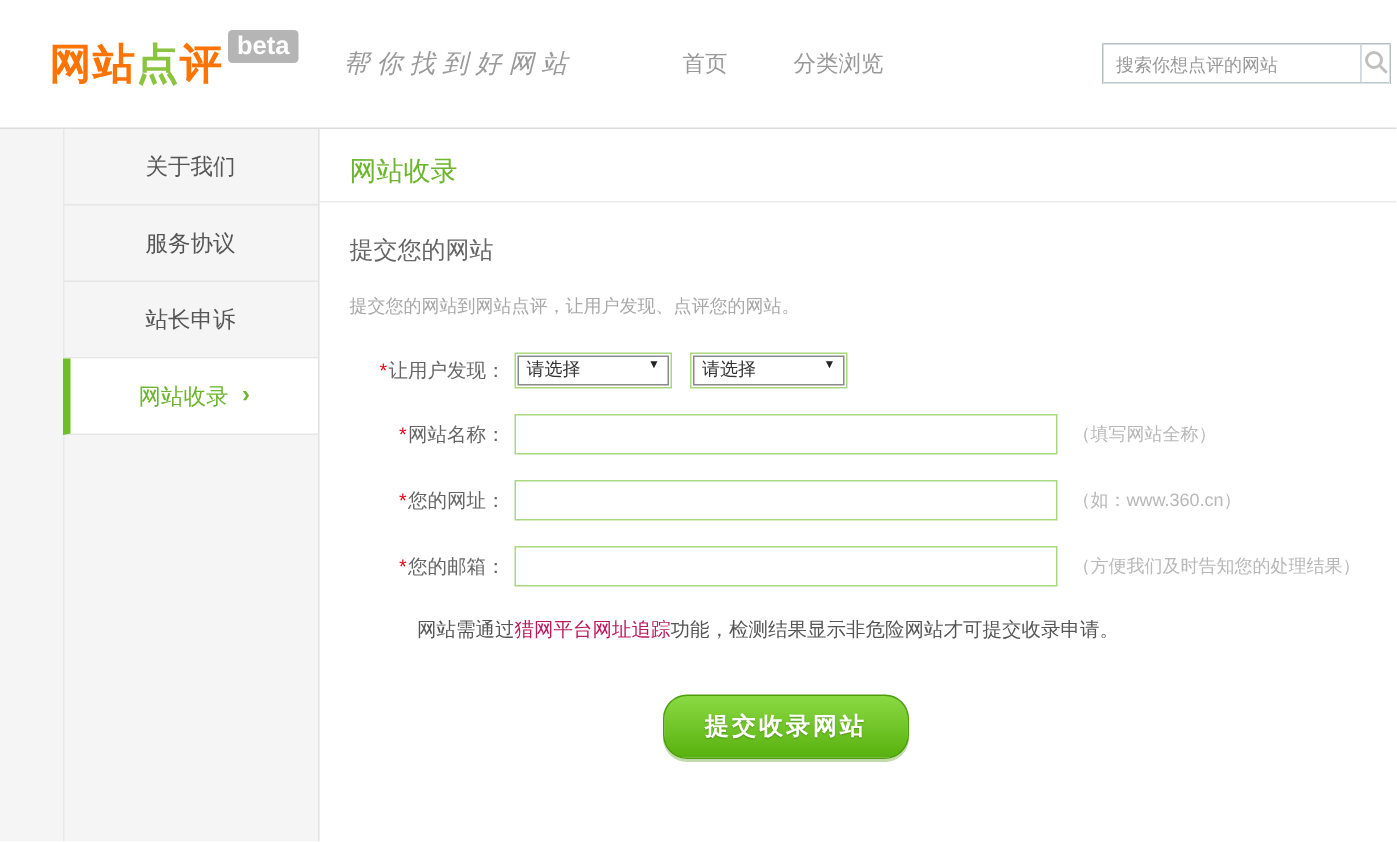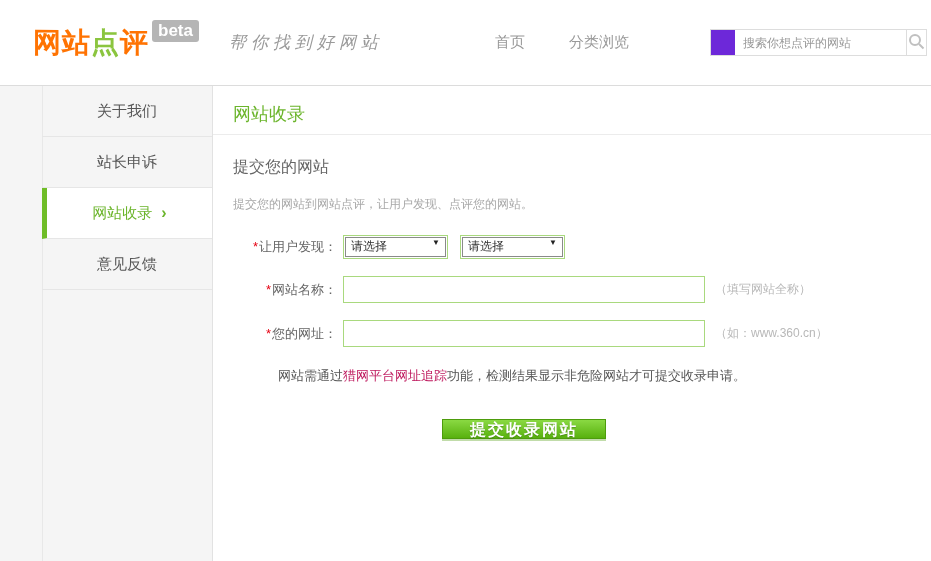--- a/index.html
+++ b/index.html
@@ -10,24 +10,24 @@
   .header { height:86px; border-bottom:1px solid #dcdcdc; display:flex;
     align-items:center; padding-left:33px; background:#fff; }
   .logo { font-size:28px; font-weight:bold; letter-spacing:1px; cursor:pointer; white-space:nowrap; }
   .logo .orange { color:#ff7302; }
   .logo .green  { color:#8bc53f; }
   .beta-badge { display:inline-block; background:#b5b5b5; color:#fff; font-size:17px;
     font-weight:bold; padding:1px 6px; border-radius:3px; vertical-align:top;
     position:relative; top:-4px; margin-left:3px; letter-spacing:0; }
   .tagline { margin-left:30px; font-family:"DejaVu Serif",serif; font-style:italic;
     color:#9a9a9a; font-size:17px; letter-spacing:5px; white-space:nowrap; }
-  .nav { display:flex; gap:44px; margin-left:112px; }
+  .nav { display:flex; gap:44px; margin-left:72px; }
   .nav a { font-size:15px; color:#999; text-decoration:none; cursor:pointer; white-space:nowrap; }
   .search { margin-left:auto; margin-right:4px; display:flex; align-items:stretch;
-    border:1px solid #ddd; height:27px; width:217px; background:#6d28d9;padding-left:24px; }
+    border:1px solid #ddd; height:27px; width:192px; background:#0c4a6e; }
   .search input { flex:1; border:none; outline:none; padding:0 8px; font-size:12px;
     color:#333; font-family:inherit; }
   .search input::placeholder { color:#999; }
   .search button { width:40px; background:#fff; border:none; border-left:1px solid #ddd;
     cursor:pointer; display:flex; align-items:center; justify-content:center; }
 
   
   .content { display:flex; height:475px; }
 
   
@@ -62,24 +62,24 @@
     justify-content:space-between; padding:0 5px;
     font-size:12px; color:#333; background:#fff; }
   .sel .arrow { font-size:8px; color:#222; }
   .text-input { width:362px; height:27px; border:1px solid #a9d97e; padding:0 6px;
     font-size:13px; color:#333; outline:none; font-family:inherit; background:#fff; }
   .hint { font-size:12px; color:#b8b8b8; margin-left:10px; white-space:nowrap; }
   .note { margin:20px 0 0 45px; font-size:13px; color:#555; }
   .note a { color:#be185d; text-decoration:none; cursor:pointer; }
   .submit-row { margin-left:110px; width:362px; display:flex; justify-content:center;
     margin-top:34px; }
-  .submit-btn { height:20px; padding:0 27px; font-size:16px; font-weight:bold;
+  .submit-btn { height:43px; padding:0 27px; font-size:16px; font-weight:bold;
     letter-spacing:2px; color:#fff; text-shadow:0 1px 1px rgba(0,0,0,0.25);
     background:linear-gradient(#8ad943,#58b10e); border:1px solid #4d9c0c;
-    border-radius:0; box-shadow:0 2px 0 rgba(76,154,12,0.35); cursor:pointer;
+    border-radius:16px; box-shadow:0 2px 0 rgba(76,154,12,0.35); cursor:pointer;
     font-family:inherit; }
 </style>
 </head>
 <body>
 
 <div class="header">
   <div class="logo">
     <span class="orange">网站</span><span class="green">点</span><span class="orange">评</span><span class="beta-badge">beta</span>
   </div>
   <div class="tagline">帮你找到好网站</div>
@@ -101,28 +101,28 @@
 </div>
 
 <div class="content">
   <div class="sidebar">
     <div class="side-rail"></div>
     <div class="menu">
       <div class="menu-item">
         <span>关于我们</span>
       </div>
       <div class="menu-item">
+        <span>服务协议</span>
+      </div>
+      <div class="menu-item">
         <span>站长申诉</span>
       </div>
       <div class="menu-item active">
         <span>网站收录</span>
         <span class="chev">›</span>
-      </div>
-      <div class="menu-item">
-        <span>意见反馈</span>
       </div>
     </div>
   </div>
 
   <div class="main">
     <div class="title-bar">
       <h1>网站收录</h1>
     </div>
 
     <div class="form-area">
@@ -151,20 +151,25 @@
           <input type="text" class="text-input" style="">
           <span class="hint">（填写网站全称）</span>
         </div>
 
         <div class="row">
           <div class="flabel"><i class="req">*</i><span>您的网址：</span></div>
           <input type="text" class="text-input" style="">
           <span class="hint">（如：www.360.cn）</span>
         </div>
 
+        <div class="row">
+          <div class="flabel"><i class="req">*</i><span>您的邮箱：</span></div>
+          <input type="text" class="text-input" style="">
+          <span class="hint">（方便我们及时告知您的处理结果）</span>
+        </div>
 
         <p class="note"><span>网站需通过</span><a>猎网平台网址追踪</a><span>功能，检测结果显示非危险网站才可提交收录申请。</span></p>
 
         <div class="submit-row">
           <button class="submit-btn">提交收录网站</button>
         </div>
       </div>
     </div>
   </div>
 </div>

